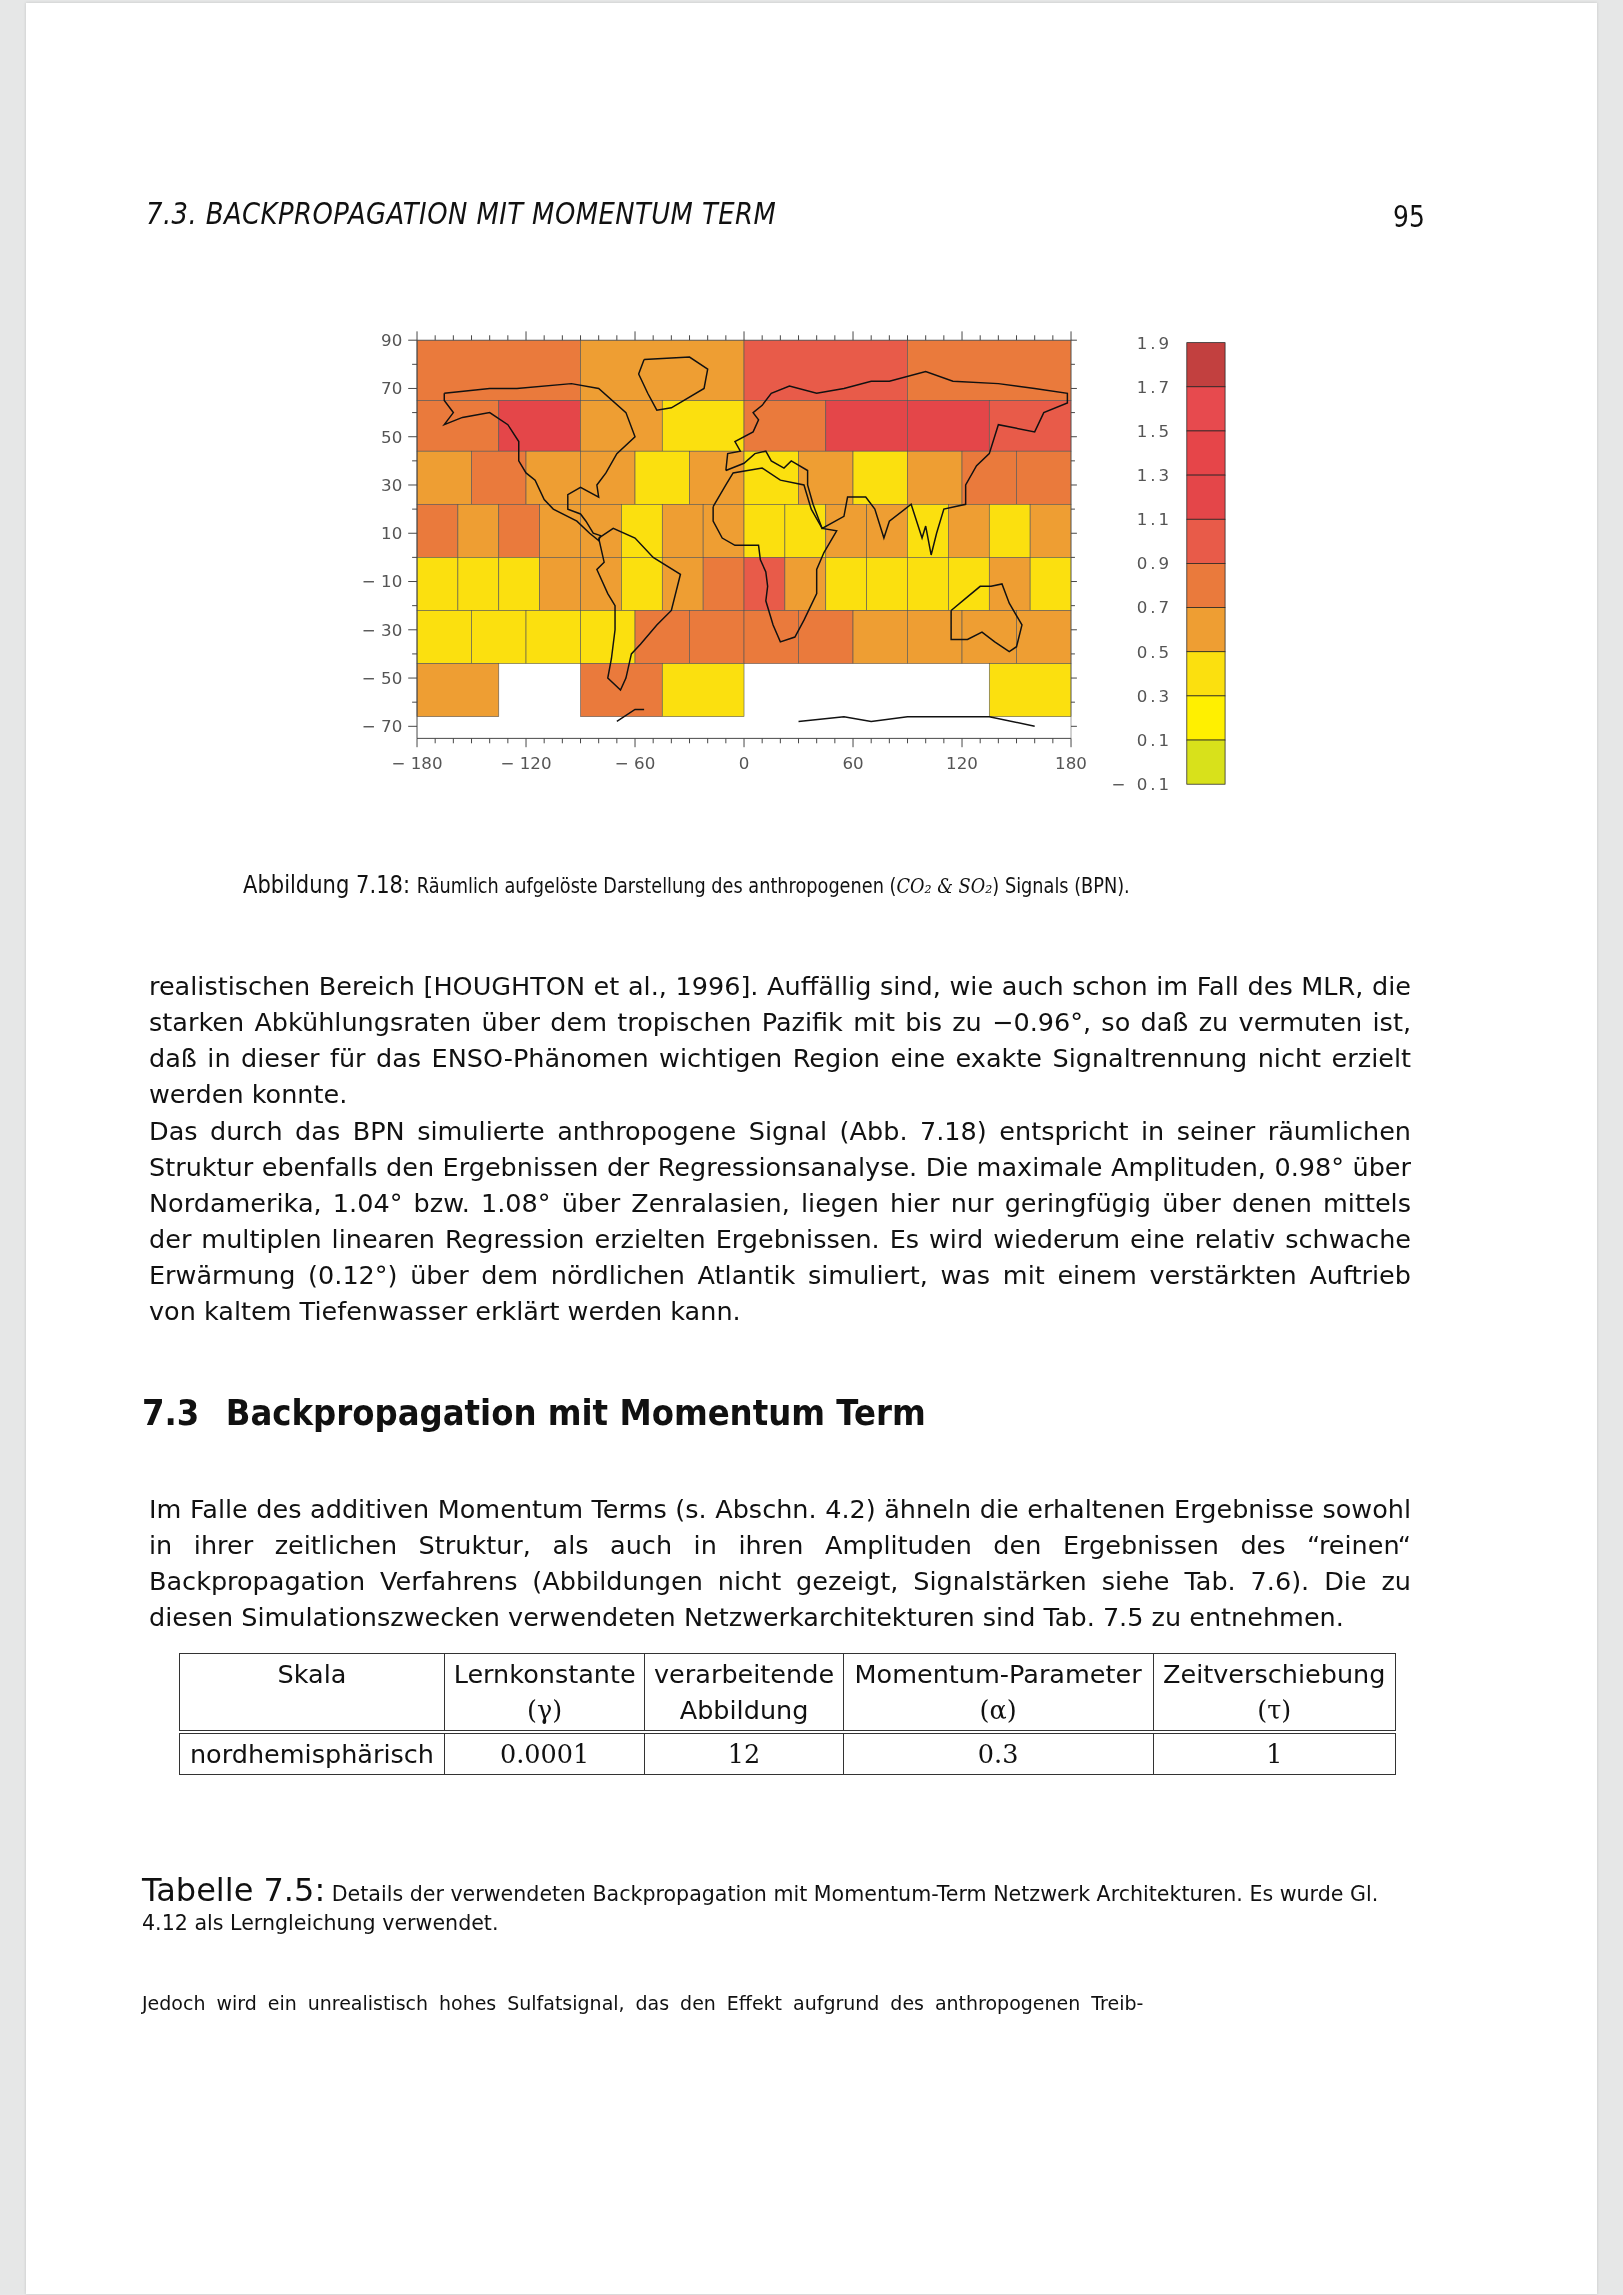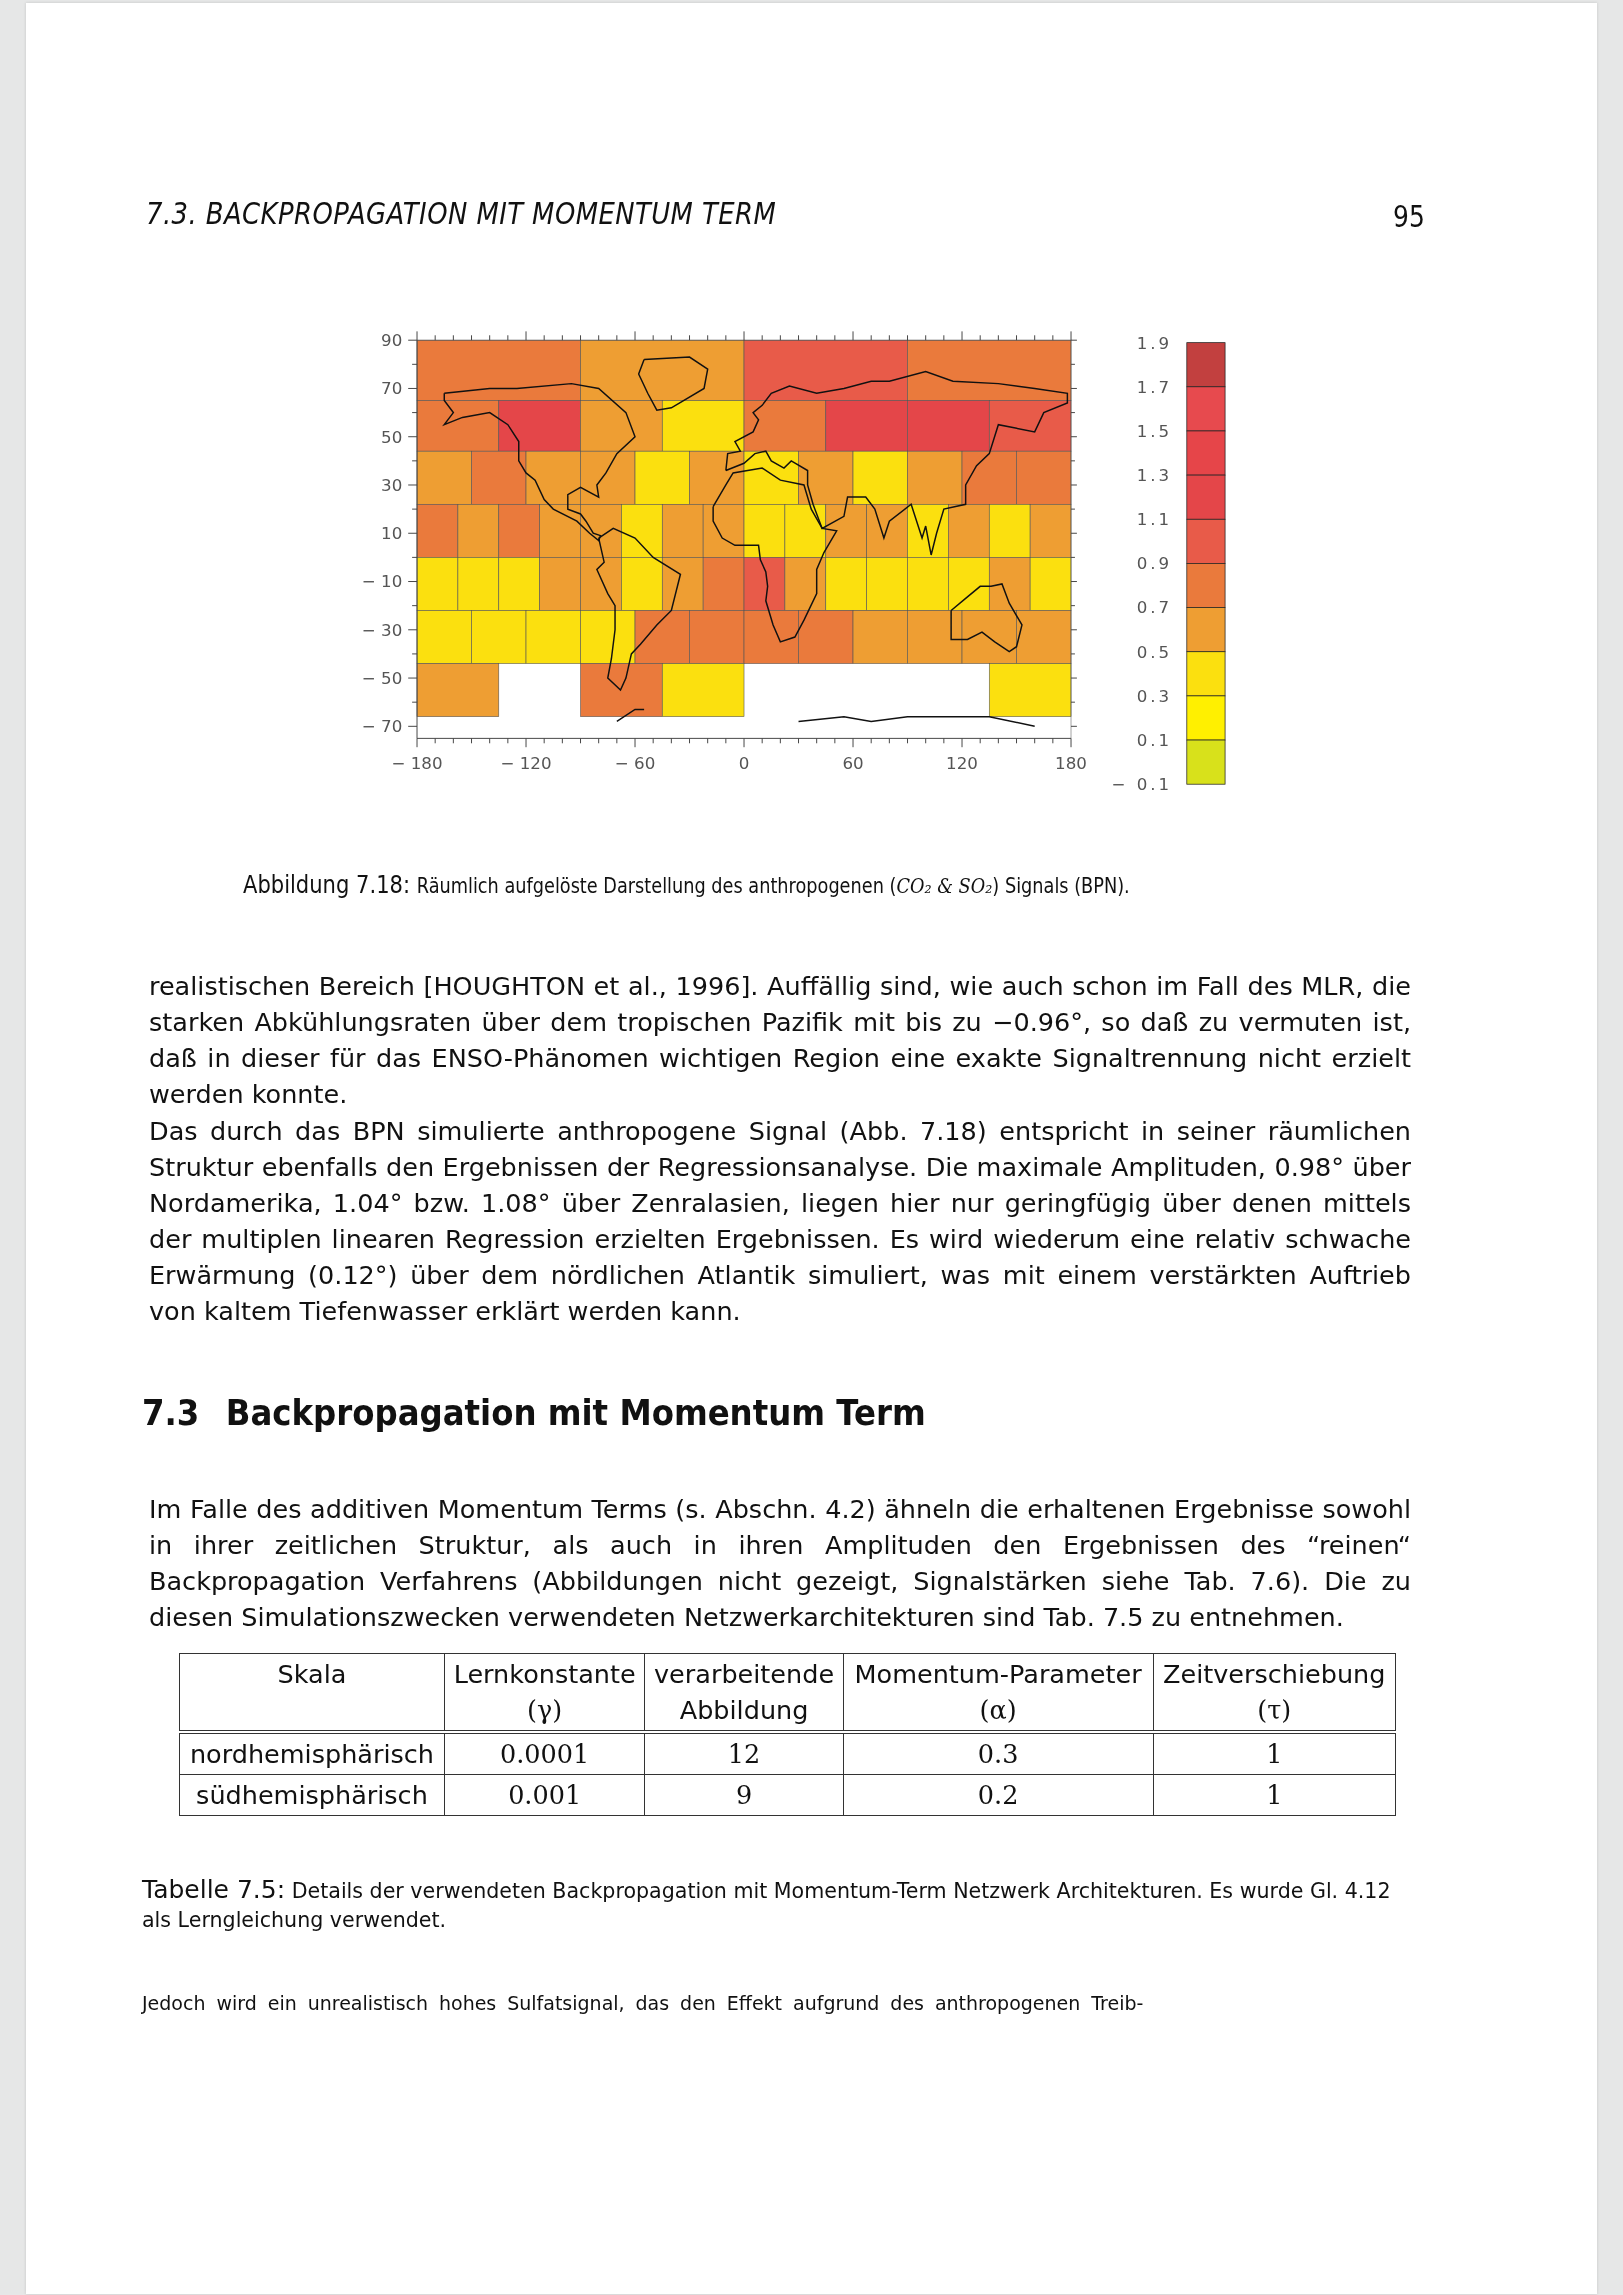--- a/index.html
+++ b/index.html
@@ -13,21 +13,21 @@
   .body-text{position:absolute;left:142px;width:1276px;font-size:25.5px;line-height:36px;text-align:justify;transform-origin:left;}
   .body-text p{margin:7px;}
   .section-heading{position:absolute;left:142px;top:1392px;font-size:36px;font-weight:bold;white-space:nowrap;transform:scaleX(0.9);transform-origin:left;}
   .section-heading .num{display:inline-block;width:93px;}
   table.params{position:absolute;left:179px;top:1653px;width:1217px;border-collapse:collapse;font-size:25.5px;}
   table.params td, table.params th{border:1.5px solid #333;text-align:center;font-weight:normal;padding:2px 4.9px;line-height:36px;}
   table.params thead th{vertical-align:top;margin-top:31px;}
   table.params tbody tr:first-child td{border-top:4.9px double #333;}
   .math{font-family:"DejaVu Serif",serif;}
   .tab-caption{position:absolute;left:142px;top:1876px;width:1276px;font-size:20.6px;line-height:28.5px;}
-  .tab-caption .lead{font-size:25px;text-align:right;}
+  .tab-caption .lead{font-size:32px;text-align:right;}
   .last-line{position:absolute;left:142px;top:1992px;width:1276px;font-size:19px;white-space:nowrap;word-spacing:4.9px;}
   svg text{font-family:"DejaVu Sans",sans-serif;}
 </style>
 </head>
 <body>
 
 <div class="page"></div>
 
 <div class="running-head">7.3.  BACKPROPAGATION MIT MOMENTUM TERM</div>
 <div class="page-number">95</div>
@@ -305,27 +305,20 @@
     </tr>
   </thead>
   <tbody>
     <tr>
       <td>nordhemisphärisch</td>
       <td class="math">0.0001</td>
       <td class="math">12</td>
       <td class="math">0.3</td>
       <td class="math">1</td>
     </tr>
-    <tr>
-      <td>südhemisphärisch</td>
-      <td class="math">0.001</td>
-      <td class="math">9</td>
-      <td class="math">0.2</td>
-      <td class="math">1</td>
-    </tr>
   </tbody>
 </table>
 
 <div class="tab-caption">
   <span class="lead">Tabelle 7.5:</span>
   <span>Details der verwendeten Backpropagation mit Momentum-Term Netzwerk Architekturen. Es wurde Gl. 4.12 als Lerngleichung verwendet.</span>
 </div>
 
 <div class="last-line">Jedoch wird ein unrealistisch hohes Sulfatsignal, das den Effekt aufgrund des anthropogenen Treib-</div>
 

